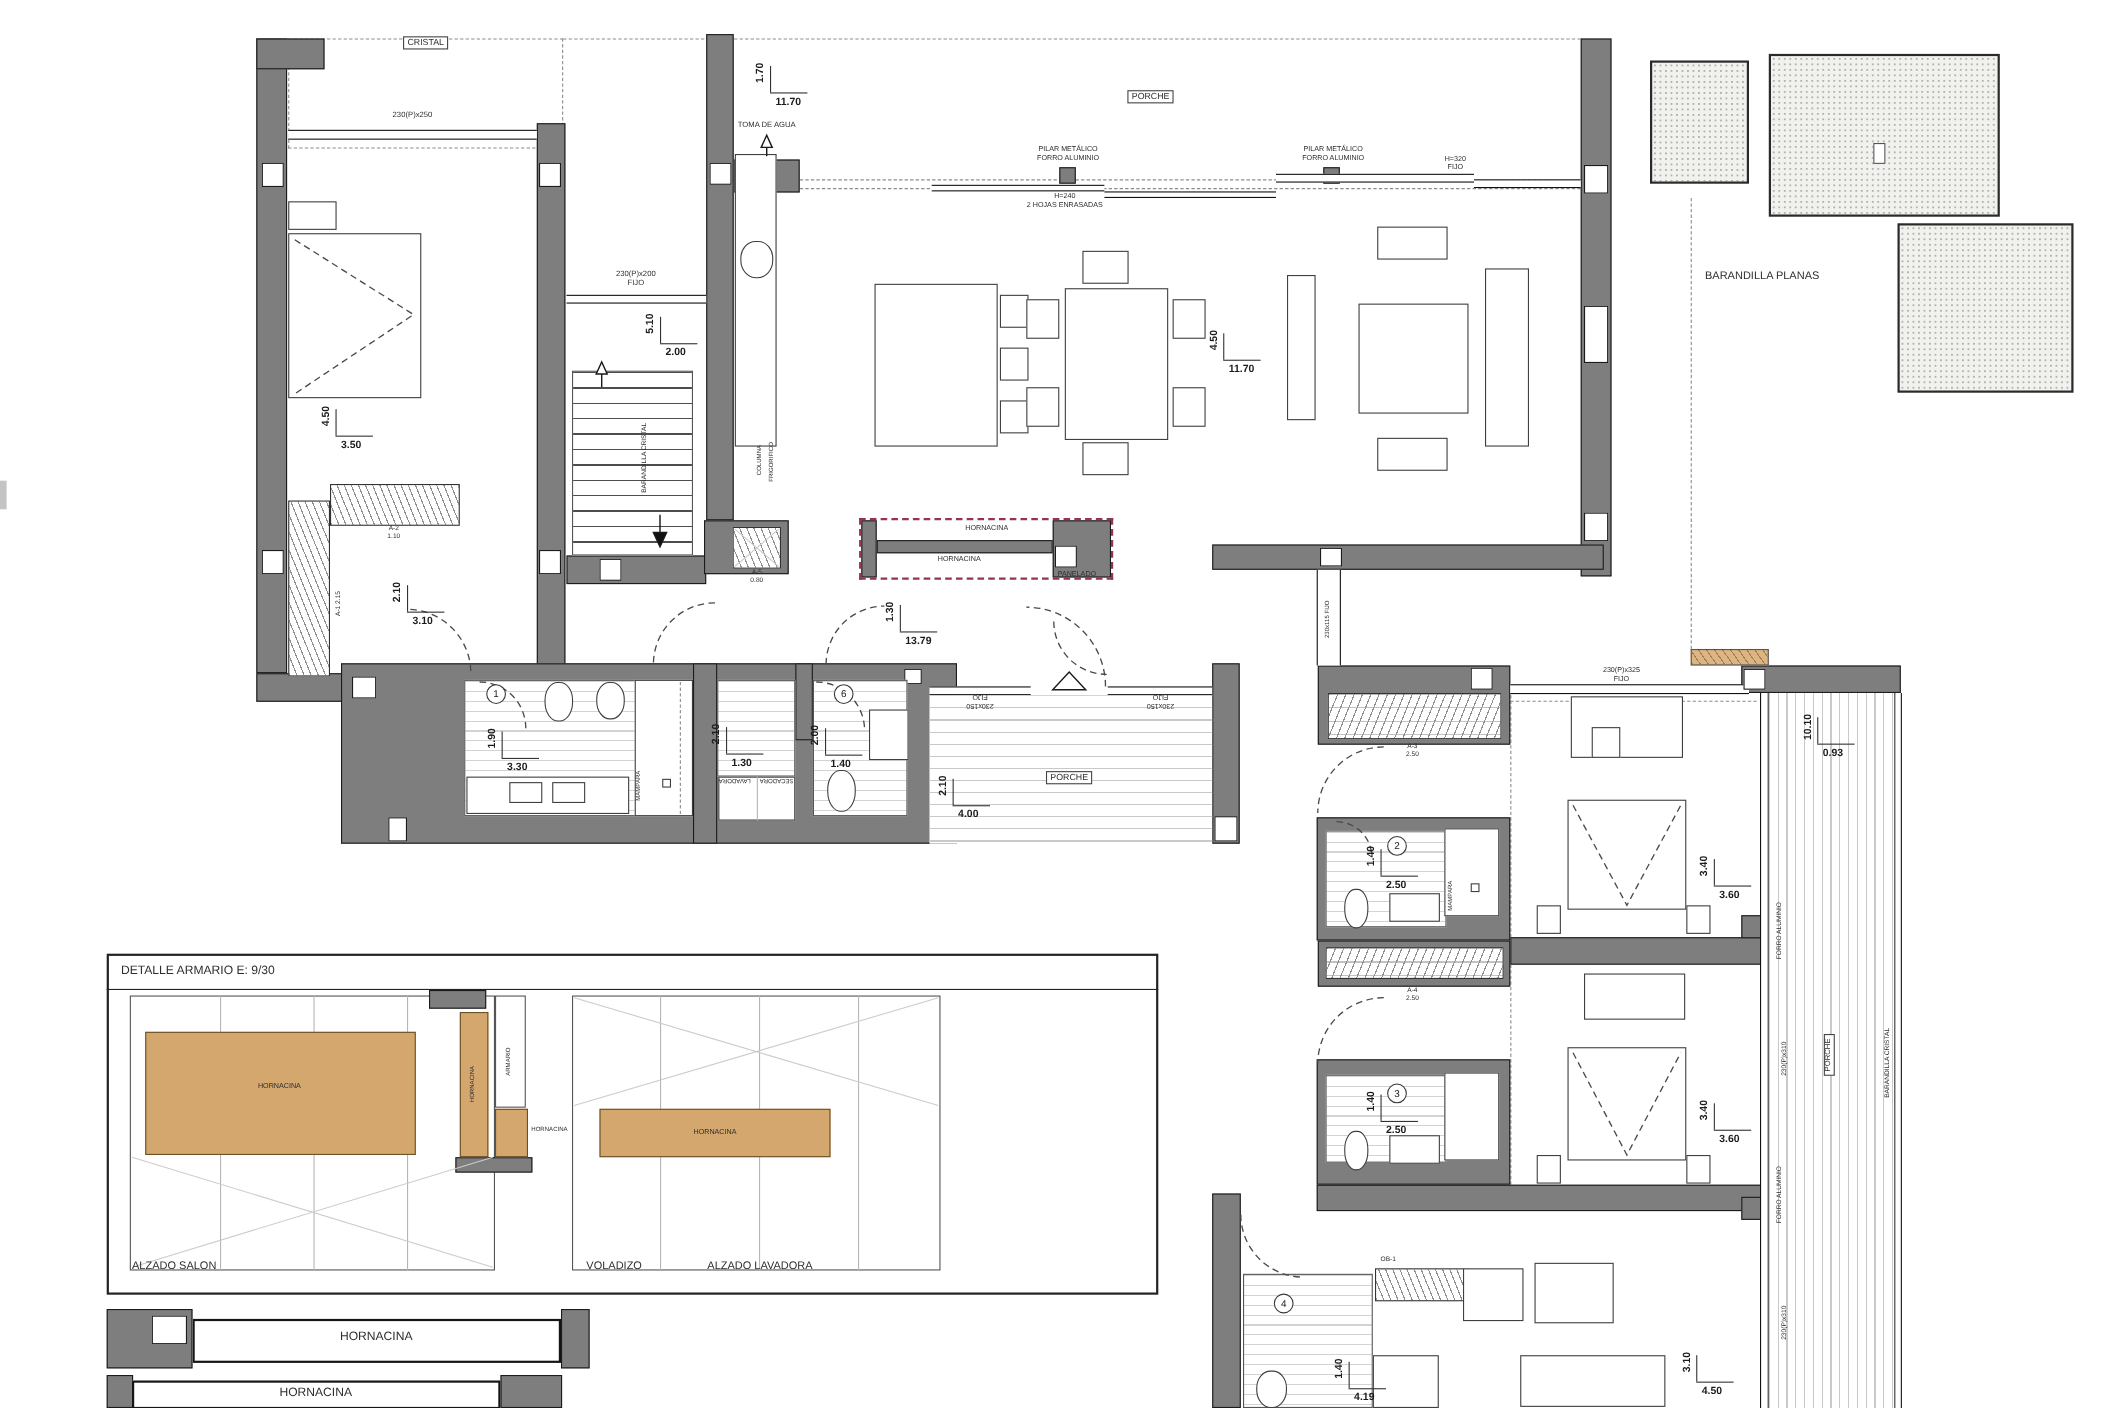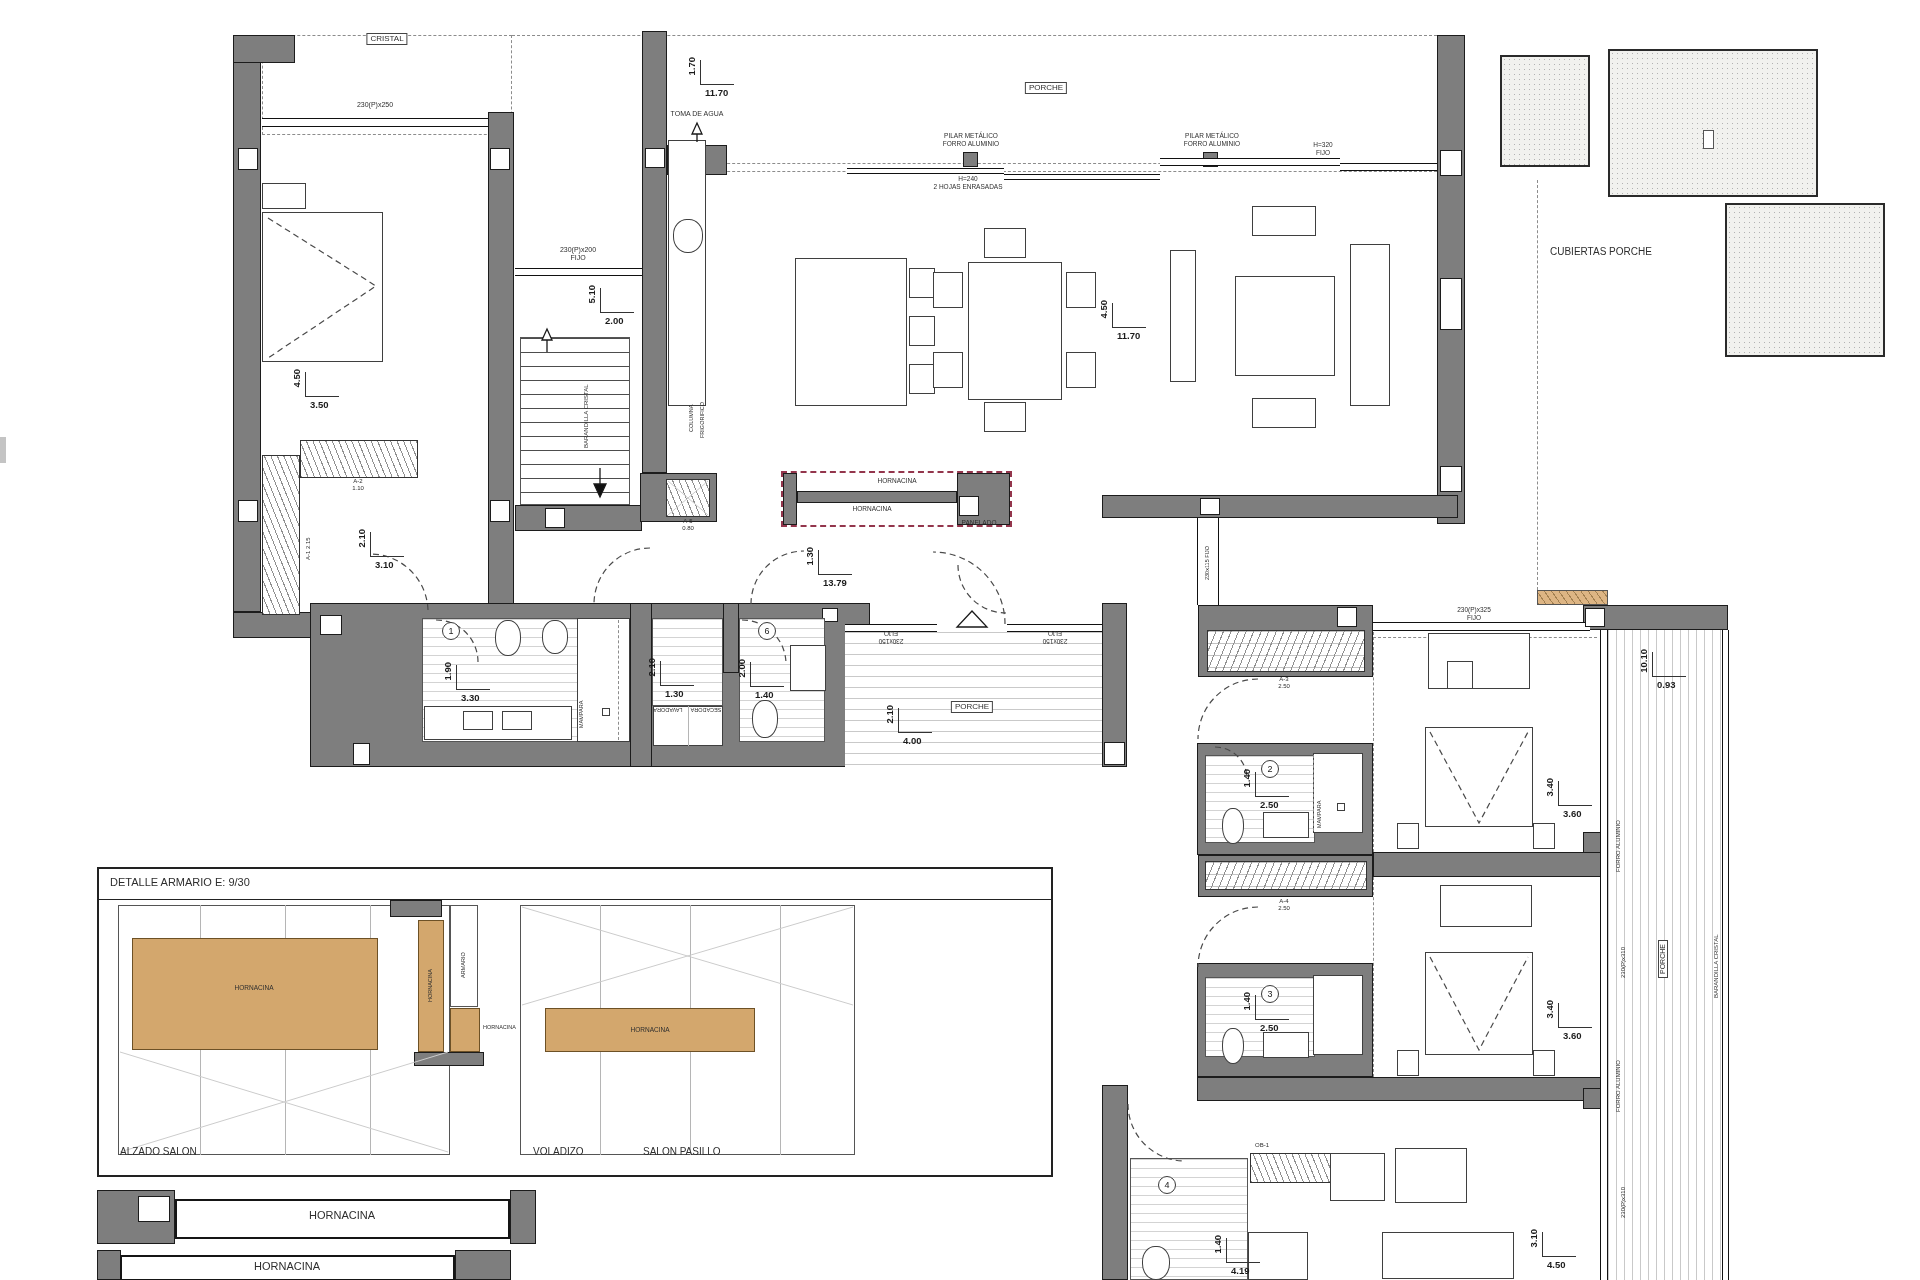--- a/index.html
+++ b/index.html
@@ -307,30 +307,30 @@
 FIJO</div>
       <div class="ann" style="left: 1316px; top: 828px; font-size: 5.5px; transform: rotate(-90deg); transform-origin: 0px 0px;">MAMPARA</div>
       <div class="ann" style="left: 1284px; top: 898px; font-size: 6px; transform: translateX(-50%);">A-4
 2.50</div>
       <div class="ann" style="left: 1615px; top: 872px; font-size: 6px; transform: rotate(-90deg); transform-origin: 0px 0px;">FORRO ALUMINIO</div>
       <div class="ann" style="left: 1615px; top: 1112px; font-size: 6px; transform: rotate(-90deg); transform-origin: 0px 0px;">FORRO ALUMINIO</div>
       <div class="ann" style="left: 1620px; top: 978px; font-size: 6px; transform: rotate(-90deg); transform-origin: 0px 0px;">230(P)x310</div>
       <div class="ann" style="left: 1620px; top: 1218px; font-size: 6px; transform: rotate(-90deg); transform-origin: 0px 0px;">230(P)x310</div>
       <div class="ann boxed" style="left: 1658px; top: 978px; font-size: 7px; transform: rotate(-90deg); transform-origin: 0px 0px;">PORCHE</div>
       <div class="ann" style="left: 1713px; top: 998px; font-size: 6px; transform: rotate(-90deg); transform-origin: 0px 0px;">BARANDILLA CRISTAL</div>
-      <div class="ann" style="left: 1550px; top: 246px; font-size: 10px;">CUBIERTAS PORCHE</div>
+      <div class="ann" style="left: 1550px; top: 246px; font-size: 10px;">BARANDILLA PLANAS</div>
       <div class="ann" style="left: 110px; top: 876px; font-size: 11px;">DETALLE ARMARIO E: 9/30</div>
       <div class="ann" style="left: 254px; top: 984px; font-size: 6.5px; transform: translateX(-50%);">HORNACINA</div>
       <div class="ann" style="left: 427px; top: 1002px; font-size: 5.5px; transform: rotate(-90deg); transform-origin: 0px 0px;">HORNACINA</div>
       <div class="ann" style="left: 460px; top: 978px; font-size: 5.5px; transform: rotate(-90deg); transform-origin: 0px 0px;">ARMARIO</div>
       <div class="ann" style="left: 483px; top: 1024px; font-size: 5.5px;">HORNACINA</div>
       <div class="ann" style="left: 650px; top: 1026px; font-size: 6.5px; transform: translateX(-50%);">HORNACINA</div>
       <div class="ann" style="left: 120px; top: 1146px; font-size: 10px;">ALZADO SALON</div>
       <div class="ann" style="left: 533px; top: 1146px; font-size: 10px;">VOLADIZO</div>
-      <div class="ann" style="left: 643px; top: 1146px; font-size: 10px;">SALON PASILLO</div>
+      <div class="ann" style="left: 643px; top: 1146px; font-size: 10px;">ALZADO LAVADORA</div>
       <div class="ann" style="left: 342px; top: 1209px; font-size: 11px; transform: translateX(-50%);">HORNACINA</div>
       <div class="ann" style="left: 287px; top: 1260px; font-size: 11px; transform: translateX(-50%);">HORNACINA</div>
       <div class="ann" style="left: 1262px; top: 1142px; font-size: 6px; transform: translateX(-50%);">OB-1</div>
       <div class="dim" style="left: 700px; top: 60px;">
         <span class="dv">1.70</span>
         <span class="dh">11.70</span>
       </div>
       <div class="dim" style="left: 600px; top: 288px;">
         <span class="dv">5.10</span>
         <span class="dh">2.00</span>
@@ -356,21 +356,21 @@
         <span class="dh">3.30</span>
       </div>
       <div class="dim" style="left: 660px; top: 661px;">
         <span class="dv">2.10</span>
         <span class="dh">1.30</span>
       </div>
       <div class="dim" style="left: 750px; top: 662px;">
         <span class="dv">2.00</span>
         <span class="dh">1.40</span>
       </div>
-      <div class="dim" style="left: 898px; top: 708px;">
+      <div class="dim" style="left: 866px; top: 708px;">
         <span class="dv">2.10</span>
         <span class="dh">4.00</span>
       </div>
       <div class="dim" style="left: 1558px; top: 781px;">
         <span class="dv">3.40</span>
         <span class="dh">3.60</span>
       </div>
       <div class="dim" style="left: 1255px; top: 772px;">
         <span class="dv">1.40</span>
         <span class="dh">2.50</span>

